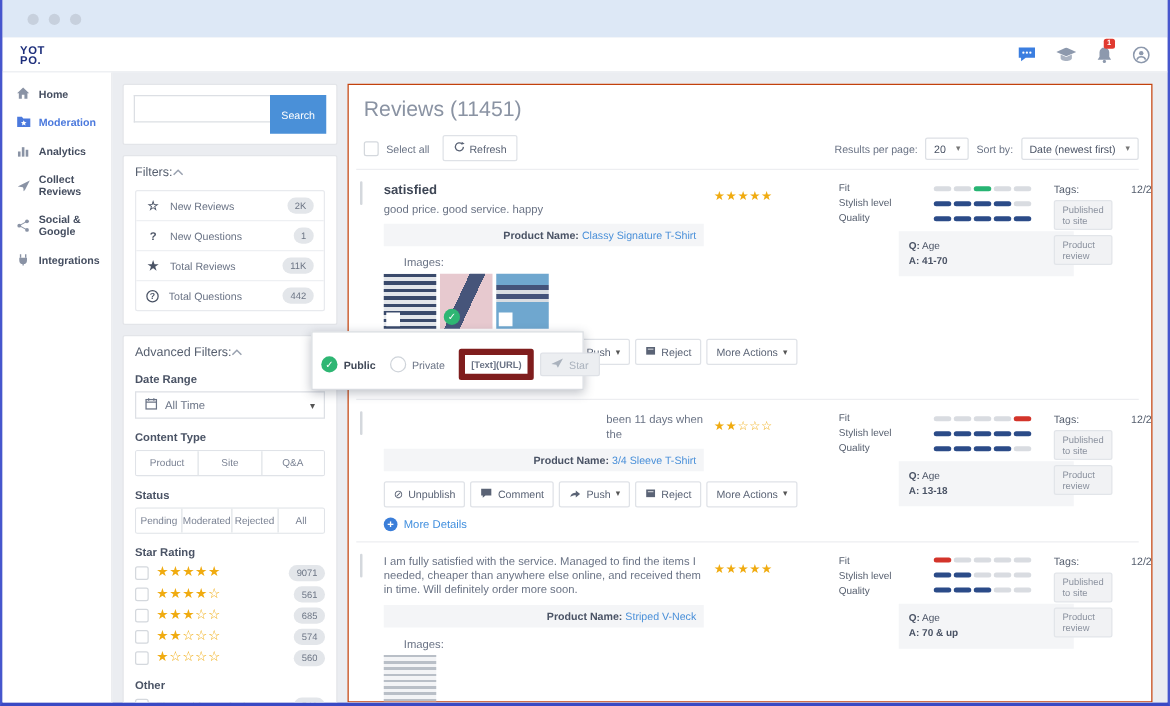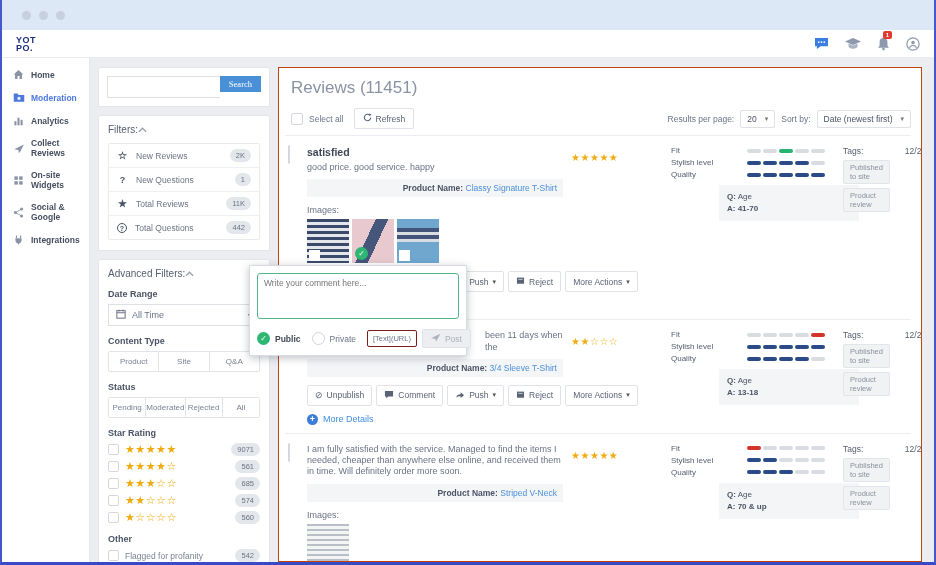--- a/index.html
+++ b/index.html
@@ -22,21 +22,21 @@
   .side-item { display:flex; align-items:center; gap:7px; padding:6px 0 6px 11px; font-size:8.5px; font-weight:bold; color:#454e60; cursor:pointer; }
   .side-item .ic { width:11px; height:11px; color:#8a93a5; flex:none; }
   .side-item.active { color:#4b79dd; }
   .side-item.active .ic { color:#4b79dd; }
   .page { flex:1; display:flex; gap:8px; padding:9px 12px 0 8px; overflow:hidden; }
   .card { background:#fff; border:1px solid #e3e5e9; border-radius:2px; }
   
   .filter-col { width:172px; flex:none; display:flex; flex-direction:column; gap:8px; }
   .search-card { padding:8px; display:flex; }
   .search-input { flex:1; border:1px solid #dcdfe4; border-right:none; height:22px; font-size:9px; padding:0 5px; outline:none; color:#555; min-width:0;}
-  .search-btn { background:#4a90d8; color:#fff; font-size:8.5px; border:none; padding:0 9px; height:16px; cursor:pointer;font-family:Liberation Serif, serif; }
+  .search-btn { background:#4a90d8; color:#fff; font-size:8.5px; border:none; padding:0 9px; height:31px; cursor:pointer; }
   .filters-card { padding:8px 9px 10px; }
   .panel-head { display:flex; justify-content:flex-start; align-items:center; font-size:10px; color:#555e6e; }
   .chev { color:#9aa2b0; }
   .filter-list { margin-top:8px; border:1px solid #e8eaee; border-radius:2px; }
   .filter-item { display:flex; align-items:center; gap:8px; padding:5px 8px; font-size:8.5px; color:#6a7385; border-top:1px solid #eef0f3; cursor:pointer; }
   .filter-item:first-child { border-top:none; }
   .fi-ic { width:11px; color:#4a5365; text-align:center; font-weight:bold; font-size:9px; }
   .badge { margin-left:auto; background:#e3e6ea; color:#6b7484; border-radius:8px; font-size:7.5px; padding:2px 6px; flex:none;}
   .advanced-card { padding:8px 9px 12px; }
   .sec-label { font-size:9px; font-weight:bold; color:#4a5365; margin:10px 0 5px; }
@@ -68,21 +68,21 @@
   .col-stars { width:100px; flex:none; padding-top:1px; }
   .col-stars .stars { font-size:10px; }
   .col-meta { width:160px; flex:none; }
   .col-tags { flex:1; padding-left:12px;}
   .col-date { width:50px; flex:none; text-align:right; font-size:8.5px; color:#555e6e; padding-right:2px;}
   .r-title { font-size:10.5px; font-weight:bold; color:#3f4756; margin-bottom:4px; }
   .r-text { font-size:9px; color:#6a7385; line-height:1.25; margin-bottom:6px; }
   .r-product { background:#f4f5f7; font-size:8.5px; padding:4px 6px; color:#4a5365;text-align:right; }
   .r-product b { font-weight:bold; }
   .link { color:#4a90d9; cursor:pointer; }
-  .r-images-label { font-size:9px; color:#6a7385; margin:8px 0 4px; }
+  .r-images-label { font-size:9px; color:#6a7385; margin:8px 16px 4px; }
   .thumbs { display:flex; gap:3px; }
   .thumb { width:42px; height:44px; position:relative; flex:none; background:#ddd; }
   .thumb.v-navy { background:repeating-linear-gradient(180deg,#3a4a6b 0 3px,#e3e6ea 3px 6px); }
   .thumb.v-pink { background:linear-gradient(115deg,#e7c9cf 38%,#46557a 38%,#46557a 58%,#e7c9cf 58%); }
   .thumb.v-blue { background:linear-gradient(180deg,#6fa7cf 0 20%,#44537a 20% 30%,#d9dde2 30% 36%,#44537a 36% 46%,#d9dde2 46% 52%,#6fa7cf 52%); }
   .thumb.v-plain { background:repeating-linear-gradient(180deg,#b9bfc7 0 2px,#f3f4f6 2px 5px); }
   .thumb .wm { position:absolute; left:2px; bottom:2px; width:11px; height:11px; background:#fff; }
   .thumb .okbadge { position:absolute; left:3px; bottom:3px; width:13px; height:13px; border-radius:50%; background:#2eb673; color:#fff; font-size:8px; line-height:13px; text-align:center; }
   .r-actions { display:flex; gap:4px; margin-top:8px; }
   .act-btn { font-size:8.5px; padding:4px 7px; }
@@ -101,21 +101,21 @@
   .tag { display:table; background:#f1f2f4; border:1px solid #e2e5e9; font-size:7.5px; color:#8a919e; padding:2px 6px; margin-bottom:4px; border-radius:2px; }
   .covered-text { margin-left:178px; }
   
   .popup { position:absolute; left:247px; top:265px; width:218px; background:#fff; border:1px solid #d8dbe0; box-shadow:0 2px 8px rgba(40,50,70,.3); padding:7px; z-index:50; }
   .popup textarea { width:100%; height:46px; border:1px solid #55b78e; border-radius:3px; font-size:8.5px; color:#5a6375; padding:4px 6px; resize:none; outline:none; font-family:"Liberation Sans", sans-serif;}
   .popup-footer { display:flex; align-items:center; margin-top:6px; gap:5px; }
   .radio-on { width:13px; height:13px; border-radius:50%; background:#2eb673; color:#fff; font-size:8px; line-height:13px; text-align:center; flex:none; cursor:pointer;}
   .radio-off { width:13px; height:13px; border-radius:50%; border:1px solid #cfd4da; background:#fff; flex:none; cursor:pointer;}
   .radio-label { font-size:8.5px; color:#3f4756; font-weight:bold; margin-right:6px; }
   .radio-label.dim { color:#6a7385; font-weight:normal; }
-  .md-btn { margin-left:auto; border:1px solid #7f1d1d; font-size:7.5px; color:#6a7385; padding:3px 5px; background:#fff; border-radius:2px; cursor:pointer; white-space:nowrap;}
+  .md-btn { margin-left:auto; border:5px solid #7f1d1d; font-size:7.5px; color:#6a7385; padding:3px 5px; background:#fff; border-radius:2px; cursor:pointer; white-space:nowrap;font-weight:bold;}
   .post-btn { background:#eceef1; border:1px solid #dfe2e7; color:#aab2bd; font-size:8.5px; padding:3px 8px; border-radius:2px; display:flex; align-items:center; gap:4px; cursor:default; }
 </style>
 </head>
 <body>
 
 <div class="window">
   <div class="chrome">
     <span class="dot"></span>
     <span class="dot"></span>
     <span class="dot"></span>
@@ -180,29 +180,20 @@
               <rect x="11" y="7" width="3" height="8" fill="currentColor"></rect>
             </svg></span>
     <span>Analytics</span>
   </div>
   <div class="side-item">
     <span class="ic"><svg width="12" height="11" viewBox="0 0 16 16">
               <polygon points="1,9 15,2 9,14 7,10" fill="currentColor"></polygon>
               <polygon points="7,10 9,14 7.5,14.5" fill="currentColor" opacity=".6"></polygon>
             </svg></span>
     <span>Collect Reviews</span>
-  </div>
-  <div class="side-item">
-    <span class="ic"><svg width="11" height="11" viewBox="0 0 16 16">
-              <rect x="2" y="2" width="5" height="5" fill="currentColor"></rect>
-              <rect x="9" y="2" width="5" height="5" fill="currentColor"></rect>
-              <rect x="2" y="9" width="5" height="5" fill="currentColor"></rect>
-              <rect x="9" y="9" width="5" height="5" fill="currentColor"></rect>
-            </svg></span>
-    <span>On-site Widgets</span>
   </div>
   <div class="side-item">
     <span class="ic"><svg width="11" height="11" viewBox="0 0 16 16">
               <circle cx="3.5" cy="8" r="2.2" fill="currentColor"></circle>
               <circle cx="12.5" cy="3" r="2.2" fill="currentColor"></circle>
               <circle cx="12.5" cy="13" r="2.2" fill="currentColor"></circle>
               <line x1="3.5" y1="8" x2="12.5" y2="3" stroke="currentColor" stroke-width="1.2"></line>
               <line x1="3.5" y1="8" x2="12.5" y2="13" stroke="currentColor" stroke-width="1.2"></line>
             </svg></span>
     <span>Social &amp; Google</span>
@@ -616,28 +607,27 @@
                 <span class="tag">Product review</span>
     </div>
     <div class="col-date">12/25/18</div>
   </div>
           </div>
       </div>
     </div>
   </div>
 
   <div class="popup">
-    <textarea placeholder="Write your comment here..." style=""></textarea>
     <div class="popup-footer">
       <span class="radio-on">✓</span>
       <span class="radio-label">Public</span>
       <span class="radio-off"></span>
       <span class="radio-label dim">Private</span>
       <button class="md-btn">[Text](URL)</button>
       <button class="post-btn">
         <span><svg width="10" height="9" viewBox="0 0 16 14">
               <polygon points="0,8 15,1 8.5,13 6.5,9" fill="#aab2bd"></polygon>
             </svg></span>
-        <span>Post</span>
+        <span>Star</span>
       </button>
     </div>
   </div>
 </div>
 
 </body></html>

